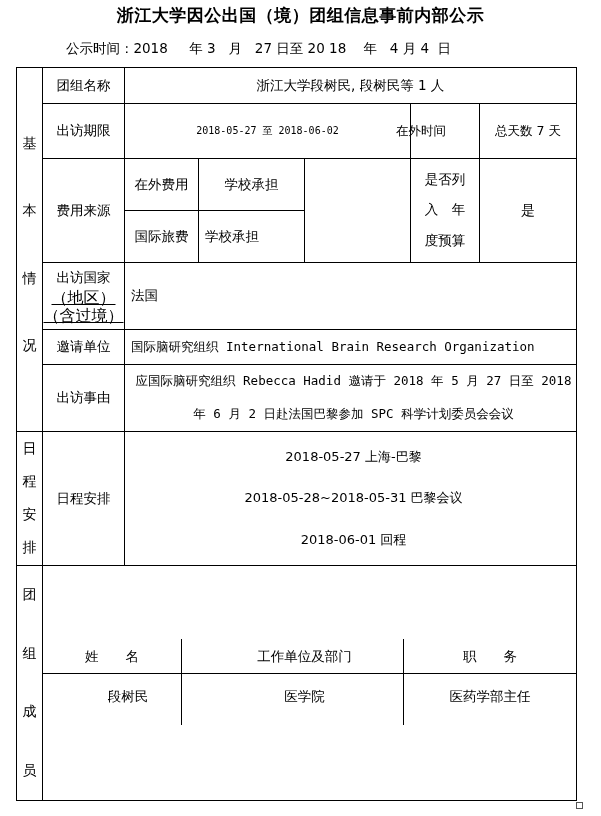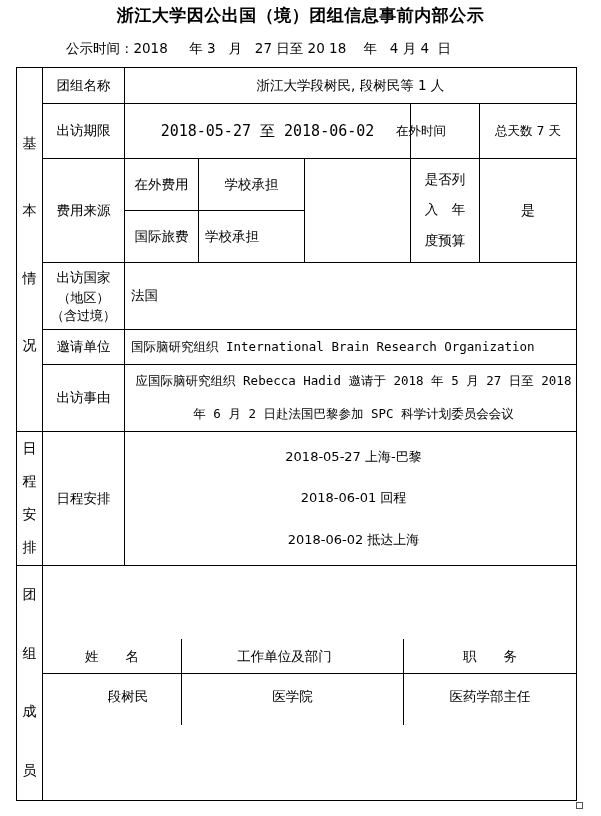--- a/index.html
+++ b/index.html
@@ -5,21 +5,21 @@
   html,body{margin:0;padding:0;background:#fff;}
   body{width:601px;height:816px;position:relative;overflow:hidden;font-family:"DejaVu Sans","Liberation Sans",sans-serif;color:#000;}
   .title{position:absolute;left:0;width:601px;top:4px;text-align:center;font-size:17px;font-weight:bold;letter-spacing:0.5px;}
   .subtitle{position:absolute;left:0;width:517px;top:40px;text-align:center;font-size:13.5px;white-space:pre;}
   .hl{position:absolute;height:1px;background:#000;}
   .vl{position:absolute;width:1px;background:#000;}
   .cell{position:absolute;display:flex;align-items:center;justify-content:center;font-size:13.5px;box-sizing:border-box;}
   .left{justify-content:flex-start;padding-left:6px;}
   .mono{font-family:"DejaVu Sans Mono","Liberation Mono",monospace;}
   .stack{flex-direction:column;justify-content:space-around;}
-  .small{font-size:13px;line-height:14px;}
+  .small{font-size:16px;line-height:14px;text-decoration:underline;}
   .lines{flex-direction:column;align-items:center;justify-content:space-around;padding-left:6px;}
   .tiny-box{position:absolute;left:576px;top:802px;width:5px;height:5px;border:1px solid #555;}
 </style>
 </head>
 <body>
 
 <div class="title">浙江大学因公出国（境）团组信息事前内部公示</div>
 <div class="subtitle">公示时间：2018     年 3   月   27 日至 20 18    年   4 月 4  日</div>
 
 <div class="hl" style="left:16px;top:67px;width:561px;"></div>
@@ -62,21 +62,21 @@
   <span>团</span>
   <span>组</span>
   <span>成</span>
   <span>员</span>
 </div>
 
 <div class="cell" style="left:43px;top:68px;width:81px;height:35px;">团组名称</div>
 <div class="cell" style="left:125px;top:68px;width:451px;height:35px;">浙江大学段树民, 段树民等 1 人</div>
 
 <div class="cell" style="left:43px;top:104px;width:81px;height:54px;">出访期限</div>
-<div class="cell mono" style="left:125px;top:104px;width:285px;height:54px;font-size:15px;">2018-05-27 至 2018-06-02</div>
+<div class="cell mono" style="left:125px;top:104px;width:285px;height:54px;font-size:10px;">2018-05-27 至 2018-06-02</div>
 <div class="cell" style="left:387px;top:104px;width:68px;height:54px;font-size:12.5px;">在外时间</div>
 <div class="cell" style="left:480px;top:104px;width:96px;height:54px;font-size:12.5px;">总天数 7 天</div>
 
 <div class="cell" style="left:43px;top:159px;width:81px;height:103px;text-align:center;">费用来源</div>
 <div class="cell" style="left:125px;top:159px;width:73px;height:51px;">在外费用</div>
 <div class="cell" style="left:199px;top:159px;width:105px;height:51px;">学校承担</div>
 <div class="cell" style="left:125px;top:211px;width:73px;height:51px;">国际旅费</div>
 <div class="cell left" style="left:199px;top:211px;width:105px;height:51px;">学校承担</div>
 <div class="cell stack" style="left:411px;top:159px;width:68px;height:103px;padding:6px 0;">
   <span>是否列</span>
@@ -97,29 +97,29 @@
 
 <div class="cell" style="left:43px;top:365px;width:81px;height:66px;">出访事由</div>
 <div class="cell lines mono" style="left:125px;top:365px;width:451px;height:66px;font-size:12.5px;white-space:nowrap;">
   <span>应国际脑研究组织 Rebecca Hadid 邀请于 2018 年 5 月 27 日至 2018</span>
   <span>年 6 月 2 日赴法国巴黎参加 SPC 科学计划委员会会议</span>
 </div>
 
 <div class="cell" style="left:43px;top:432px;width:81px;height:133px;">日程安排</div>
 <div class="cell lines" style="left:125px;top:432px;width:451px;height:133px;font-size:13px;padding-top:4px;padding-bottom:4px;">
   <span>2018-05-27 上海-巴黎</span>
+  <span>2018-05-28~2018-05-31 巴黎会议</span>
   <span>2018-06-01 回程</span>
-  <span>2018-06-02 抵达上海</span>
 </div>
 
 <div class="vl" style="left:181px;top:639px;height:86px;"></div>
 <div class="vl" style="left:403px;top:639px;height:86px;"></div>
 <div class="hl" style="left:42px;top:673px;width:535px;"></div>
 
 <div class="cell" style="left:43px;top:640px;width:138px;height:33px;white-space:pre;">姓　　名</div>
-<div class="cell" style="left:174px;top:640px;width:221px;height:33px;">工作单位及部门</div>
+<div class="cell" style="left:194px;top:640px;width:221px;height:33px;">工作单位及部门</div>
 <div class="cell" style="left:404px;top:640px;width:172px;height:33px;white-space:pre;">职　　务</div>
 
 <div class="cell" style="left:59px;top:674px;width:138px;height:48px;align-items:flex-start;padding-top:14px;">段树民</div>
-<div class="cell" style="left:182px;top:674px;width:221px;height:48px;align-items:flex-start;padding-top:14px;text-align:center;">医学院</div>
+<div class="cell" style="left:194px;top:674px;width:221px;height:48px;align-items:flex-start;padding-top:14px;text-align:center;">医学院</div>
 <div class="cell" style="left:404px;top:674px;width:172px;height:48px;align-items:flex-start;padding-top:14px;">医药学部主任</div>
 
 <div class="tiny-box"></div>
 
 </body></html>

